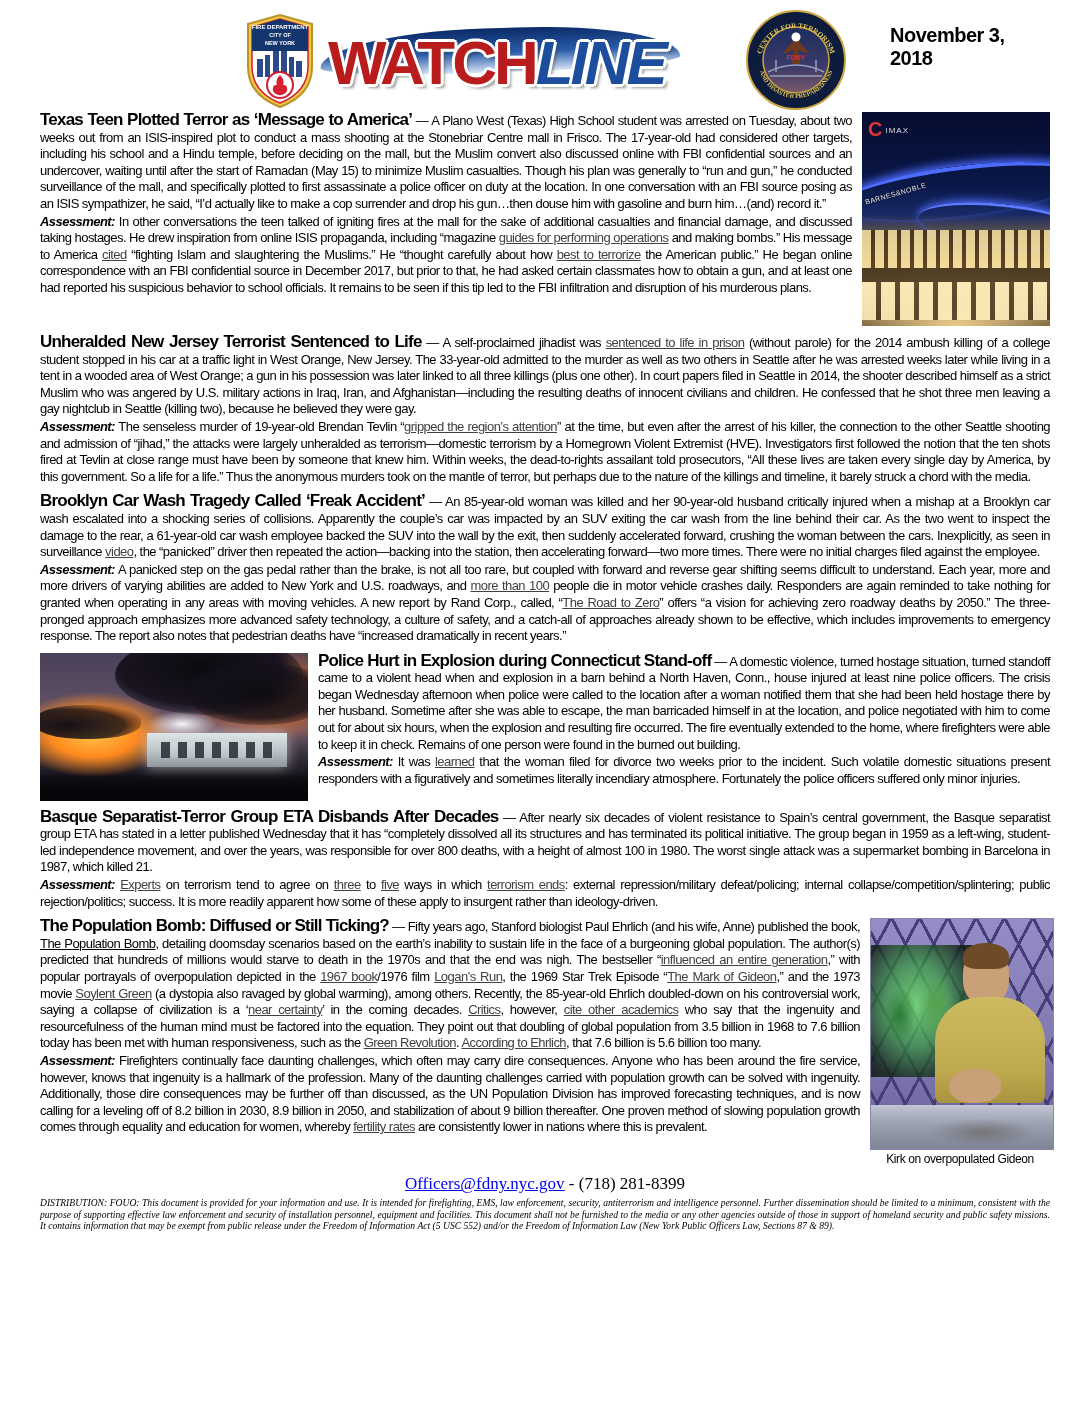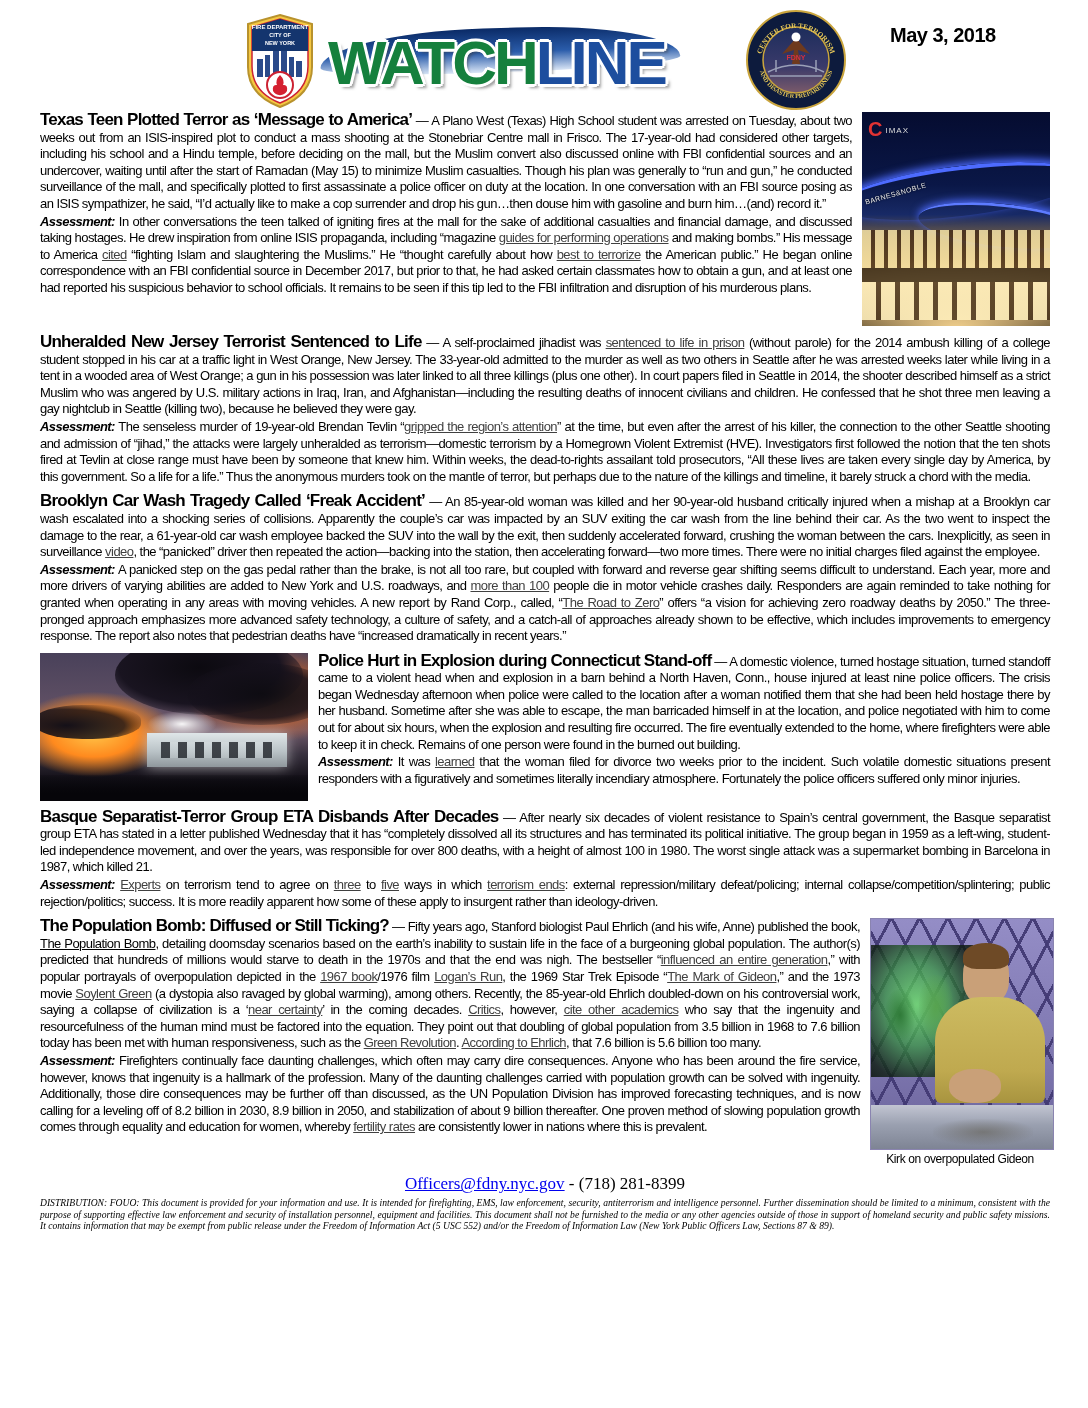--- a/index.html
+++ b/index.html
@@ -7,22 +7,22 @@
   .page{padding:8px 38px 0 40px;position:relative;}
 
   
   .masthead{position:relative;height:104px;}
   .fdny-shield{position:absolute;left:203px;top:5px;}
   .watchline-logo{position:absolute;left:288px;top:10px;width:350px;height:90px;}
   .swoosh{position:absolute;left:-8px;top:10px;width:360px;height:44px;
     background:linear-gradient(180deg,#0a2a66 0%,#2a5caa 55%,rgba(130,170,225,.30) 100%);
     border-radius:50% 50% 45% 45%/85% 85% 25% 25%;transform:rotate(-2deg);}
   .logo-text{position:relative;font-weight:800;font-size:62px;letter-spacing:-3px;line-height:90px;white-space:nowrap;}
-  .logo-text .watch{color:#15803d;}
-  .logo-text .linep{color:#1d4e9e;}
+  .logo-text .watch{color:#b91c1c;}
+  .logo-text .linep{color:#1d4e9e;font-style:italic;}
   .logo-text span{text-shadow:-2px -2px 0 #fff,2px -2px 0 #fff,-2px 2px 0 #fff,2px 2px 0 #fff,0 -3px 0 #fff,0 3px 0 #fff,-3px 0 0 #fff,3px 0 0 #fff,4px 4px 3px rgba(60,60,60,.5);}
   .ctdp-seal{position:absolute;left:706px;top:2px;}
   .issue-date{position:absolute;left:850px;top:16px;font-size:20px;font-weight:bold;letter-spacing:-0.5px;}
 
   
   .article{margin-bottom:8px;}
   .row{display:flex;}
   .col-text{flex:1;min-width:0;}
   p.para{margin:0 0 1px 0;font-size:13px;line-height:16.6px;letter-spacing:-0.55px;text-align:justify;}
   .seg-title{font-weight:bold;font-size:17px;letter-spacing:-0.8px;}
@@ -143,21 +143,21 @@
           <path d="M24 66 H76"></path>
         </g>
         <path d="M50 28 L36 44 L48 40 L46 54 L54 54 L52 40 L64 44 Z" fill="#6e3a1e"></path>
         <circle cx="50" cy="27" r="4.5" fill="#ffffff"></circle>
         <text x="50" y="50" text-anchor="middle" font-size="7" font-weight="bold" fill="#d43040" font-family="Liberation Sans, sans-serif">FDNY</text>
         <text font-size="7.2" font-weight="bold" fill="#e8c95a" font-family="Liberation Serif, serif"><textPath href="#arcTop" startOffset="50%" text-anchor="middle">CENTER FOR TERRORISM</textPath></text>
         <text font-size="6.2" font-weight="bold" fill="#e8c95a" font-family="Liberation Serif, serif"><textPath href="#arcBot" startOffset="50%" text-anchor="middle">AND DISASTER PREPAREDNESS</textPath></text>
       </svg>
     </div>
 
-    <div class="issue-date">May 3, 2018</div>
+    <div class="issue-date">November 3, 2018</div>
   </div>
 
   <div class="article">
     <div class="row">
       <div class="col-text">
         <p class="para"><span class="seg-title">Texas Teen Plotted Terror as ‘Message to America’</span><span class="seg-plain"> — A Plano West (Texas) High School student was arrested on Tuesday, about two weeks out from an ISIS-inspired plot to conduct a mass shooting at the Stonebriar Centre mall in Frisco.  The 17-year-old had considered other targets, including his school and a Hindu temple, before deciding on the mall, but the Muslim convert also discussed online with FBI confidential sources and an undercover, waiting until after the start of Ramadan (May 15) to minimize Muslim casualties. Though his plan was generally to “run and gun,” he conducted surveillance of the mall, and specifically plotted to first assassinate a police officer on duty at the location.  In one conversation with an FBI source posing as an ISIS sympathizer, he said, “I’d actually like to make a cop surrender and drop his gun…then douse him with gasoline and burn him…(and) record it.”</span></p>
         <p class="para"><span class="seg-label">Assessment:</span><span class="seg-plain">  In other conversations the teen talked of igniting fires at the mall for the sake of additional casualties and financial damage, and discussed taking hostages.  He drew inspiration from online ISIS propaganda, including “magazine </span><a class="seg-link" href="#">guides for performing operations</a><span class="seg-plain"> and making bombs.”  His message to America </span><a class="seg-link" href="#">cited</a><span class="seg-plain"> “fighting Islam and slaughtering the Muslims.”  He “thought carefully about how </span><a class="seg-link" href="#">best to terrorize</a><span class="seg-plain"> the American public.” He began online correspondence with an FBI confidential source in December 2017, but prior to that, he had asked certain classmates how to obtain a gun, and at least one had reported his suspicious behavior to school officials.  It remains to be seen if this tip led to the FBI infiltration and disruption of his murderous plans.</span></p>
       </div>
       <div class="photo photo-mall">
         <div class="neon1"></div>

